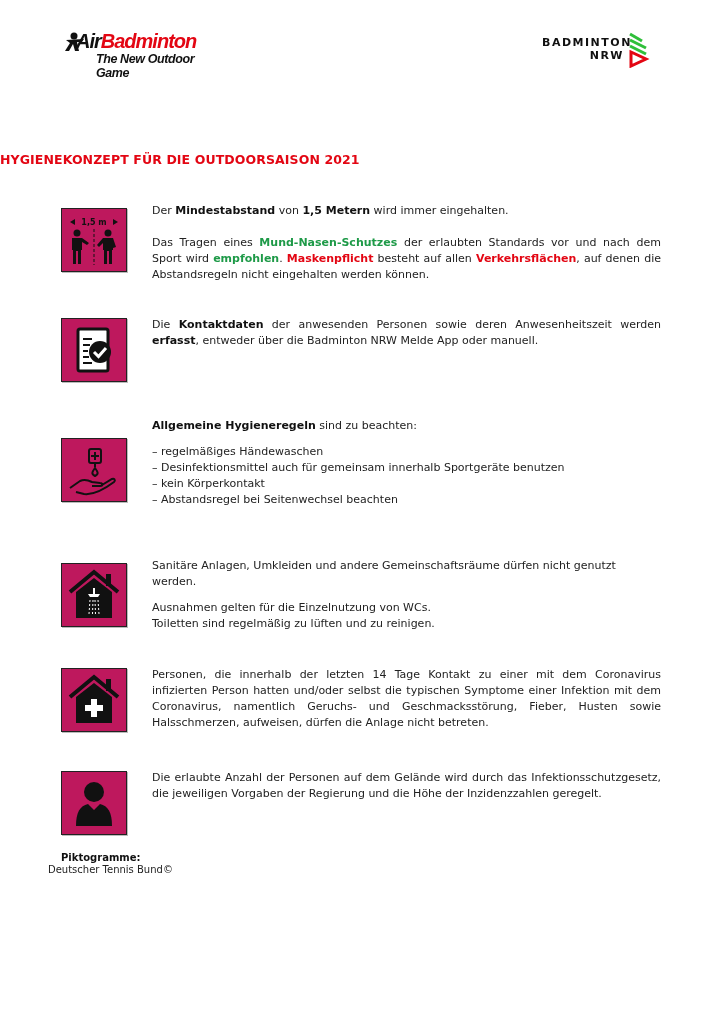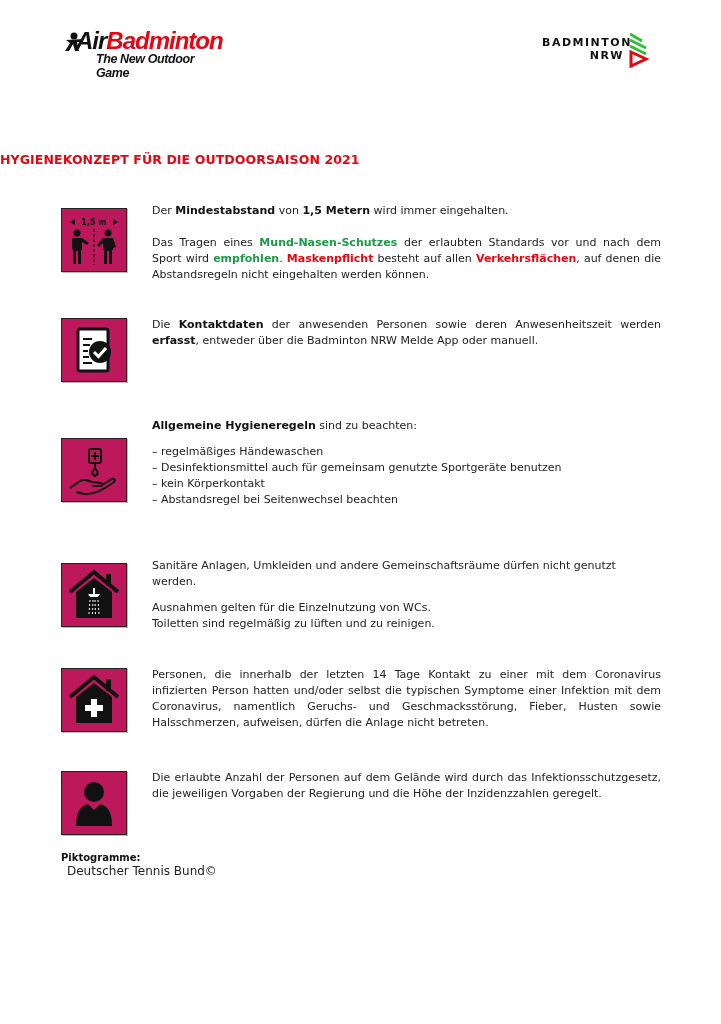--- a/index.html
+++ b/index.html
@@ -1,21 +1,21 @@
 <!DOCTYPE html>
 <html><head>
 <meta charset="utf-8">
 <style>
   html, body { margin: 0; padding: 0; background: #ffffff; }
   body { width: 721px; height: 1024px; position: relative; overflow: hidden;
          font-family: "DejaVu Sans", sans-serif; color: #111; }
   .abs { position: absolute; }
   .logo-air { left: 64px; top: 30px; width: 160px; height: 44px; }
   .air-text { position: absolute; left: 0; top: 0; font-family: "Liberation Sans", sans-serif;
-              font-weight: bold; font-style: italic; font-size: 24px; letter-spacing: -1px; line-height: 22px; }
+              font-weight: bold; font-style: italic; font-size: 20px; letter-spacing: -1px; line-height: 22px; }
   .air-text .black { color: #111; }
   .air-text .red { color: #e30613; }
   .air-sub { position: absolute; left: 32px; top: 22px; font-family: "Liberation Sans", sans-serif;
              font-weight: bold; font-style: italic; font-size: 12.5px; color: #111; letter-spacing: -0.4px; }
   .logo-nrw { left: 542px; top: 36px; width: 120px; height: 40px; }
   .nrw-text { position: absolute; left: 0; top: 0; font-family: "DejaVu Sans", sans-serif; font-weight: bold;
               font-size: 11px; letter-spacing: 1.5px; line-height: 13px; color: #111; text-align: right; width: 82px; }
   .nrw-mark { position: absolute; left: 86px; top: -4px; }
   .title { left: 0; width: 721px; top: 152px; color: #e30613; font-weight: bold;
            font-size: 12.5px; font-family: "DejaVu Sans", sans-serif; letter-spacing: 0.1px; }
@@ -24,21 +24,21 @@
   .iconbox svg { position: absolute; left: 0; top: 0; width: 64px; height: 62px; }
   .txt { position: absolute; left: 152px; width: 509px; font-size: 11px; line-height: 16px; color: #222; }
   .txt p { margin: 0; }
   .justify { text-align: justify; }
   .green { color: #1e9a48; font-weight: bold; }
   .redb { color: #e30613; font-weight: bold; }
   b { font-weight: bold; color: #111; }
   .bullets { margin: 0; padding: 0; list-style: none; }
   .bullets li { margin: 0; }
   .foot-title { left: 61px; top: 852px; font-size: 10px; font-weight: bold; color: #111; }
-  .foot-text { left: 67px; top: 864px; font-size: 12px; color: #222; text-align: center; }
+  .foot-text { left: 48px; top: 864px; font-size: 10px; color: #222; text-align: center; }
 </style>
 </head>
 <body>
 
 <div class="abs logo-air">
   <svg class="abs" style="left:0;top:2px" width="22" height="20" viewBox="0 0 22 20">
     <circle cx="10" cy="4" r="3.5" fill="#111"></circle>
     <path d="M2 8 L20 7 L18 10 L13 10 L15 19 L11 19 L9 12 L5 19 L1 19 L6 11 Z" fill="#111"></path>
   </svg>
   <div class="air-text" style="left:12px">
@@ -111,21 +111,21 @@
     <path d="M8 49 L18 42 C22 40 26 41 30 43 L38 44 C41 44 41 47 38 47 L30 47" fill="none" stroke="#111" stroke-width="2"></path>
     <path d="M14 53 L22 55 C30 56 40 52 52 43 C54 41 52 39 50 40 L40 46" fill="none" stroke="#111" stroke-width="2"></path>
   </svg>
 </div>
 <div class="txt" style="top:418px">
   <p style="margin-bottom:10px">
     <b>Allgemeine Hygieneregeln</b><span> sind zu beachten:</span>
   </p>
   <ul class="bullets">
     <li>– regelmäßiges Händewaschen</li>
-    <li>– Desinfektionsmittel auch für gemeinsam genutzte Sportgeräte benutzen</li>
+    <li>– Desinfektionsmittel auch für gemeinsam innerhalb Sportgeräte benutzen</li>
     <li>– kein Körperkontakt</li>
     <li>– Abstandsregel bei Seitenwechsel beachten</li>
   </ul>
 </div>
 
 <div class="iconbox" style="top:563px">
   <svg viewBox="0 0 64 62">
     <path d="M8 28 L32 8 L56 28" fill="none" stroke="#111" stroke-width="4"></path>
     <rect x="44" y="10" width="5" height="12" fill="#111"></rect>
     <path d="M14 28 L32 14 L50 28 V54 H14 Z" fill="#111"></path>

